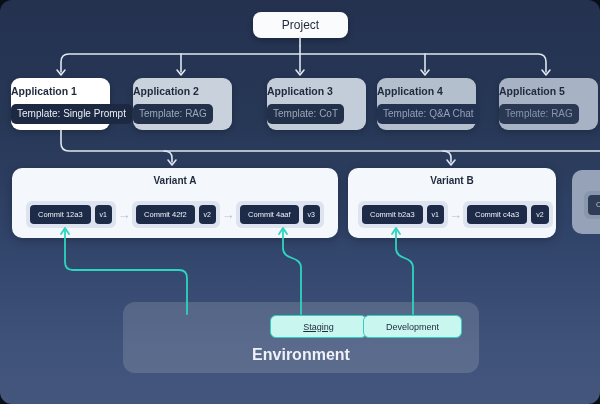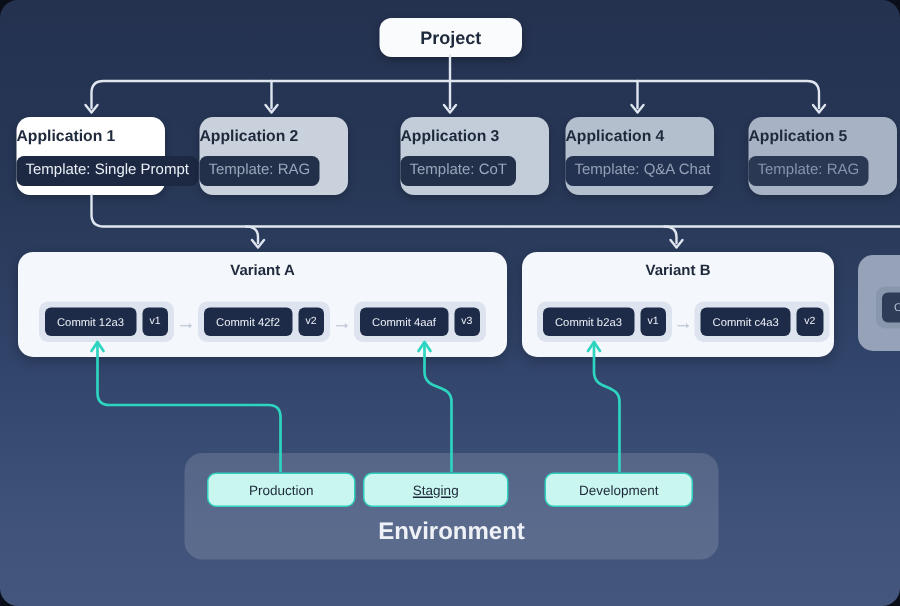--- a/index.html
+++ b/index.html
@@ -2,21 +2,21 @@
 <html><head>
 <meta charset="utf-8">
 <style>
   html,body{margin:0;padding:0;background:#0a0e18;font-family:"Liberation Sans",sans-serif;}
   .canvas{position:relative;width:600px;height:404px;border-radius:12px;overflow:hidden;
     background:linear-gradient(180deg,#243250 0%,#273756 30%,#31446a 60%,#3f527a 85%,#44567c 100%);}
   .node,.app,.variant,.env-panel,.partial-variant{position:absolute;box-sizing:border-box;}
 
   
   .project{left:253px;top:12px;width:95px;height:26px;background:#fafbfd;border-radius:8px;
-    display:flex;align-items:center;justify-content:center;font-size:12px;font-weight:700;color:#1e293b;
+    display:flex;align-items:center;justify-content:center;font-size:12px;font-weight:400;color:#1e293b;
     box-shadow:0 2px 6px rgba(0,0,0,.3);}
 
   
   .app{top:78px;width:99px;height:52px;border-radius:9px;box-shadow:0 2px 6px rgba(0,0,0,.22);
     display:flex;flex-direction:column;align-items:flex-start;padding-top:8px;}
   .app-title{font-size:10.5px;font-weight:700;color:#1e293b;line-height:1;}
   .app-pill{margin-top:7px;background:#1d2942;border-radius:5px;padding:5px 6px;font-size:10px;line-height:1;white-space:nowrap;}
   .app1{left:11px;background:#ffffff;}
   .app2{left:133px;background:#c9d1dd;}
   .app3{left:267px;background:#c3ccd9;}
@@ -43,21 +43,21 @@
   
   .partial-variant{left:572px;top:170px;width:70px;height:64px;background:#95a2b7;border-radius:10px;}
   .pg{position:absolute;left:12px;top:21px;background:#8997ad;border-radius:6px;padding:4px;display:flex;}
   .pg .commit-pill{background:#2e3c58;color:#b9c4d4;}
 
   
   .env-panel{left:123px;top:302px;width:356px;height:71px;background:rgba(255,255,255,0.14);border-radius:12px;}
   .env-pill{position:absolute;top:13px;height:23px;border-radius:6px;background:#c9f6ee;border:1.5px solid #2fd0bd;
     display:flex;align-items:center;justify-content:center;font-size:9px;color:#1e293b;box-sizing:border-box;}
   .env-prod{left:15px;width:99px;}
-  .env-stage{left:119px;width:97px;text-decoration:underline;}
+  .env-stage{left:147px;width:97px;text-decoration:underline;}
   .env-dev{left:240px;width:99px;}
   .env-label{position:absolute;left:0;right:0;top:44px;text-align:center;font-size:16px;font-weight:700;color:#eef2f7;}
 
   svg.overlay{position:absolute;left:0;top:0;pointer-events:none;}
   .wline{stroke:#dfe6f0;stroke-width:1.6;fill:none;stroke-linecap:round;stroke-linejoin:round;}
   .tline{stroke:#2dd4bf;stroke-width:1.8;fill:none;stroke-linecap:round;stroke-linejoin:round;}
 </style>
 </head>
 <body>
 
@@ -123,23 +123,20 @@
     </div>
   </div>
 
   <div class="partial-variant">
     <div class="pg">
       <span class="commit-pill">Commit</span>
     </div>
   </div>
 
   <div class="env-panel">
-    <div class="env-pill env-prod">
-      <span>Production</span>
-    </div>
     <div class="env-pill env-stage">
       <span>Staging</span>
     </div>
     <div class="env-pill env-dev">
       <span>Development</span>
     </div>
     <div class="env-label">Environment</div>
   </div>
 
   <svg class="overlay" width="600" height="404" viewBox="0 0 600 404">

